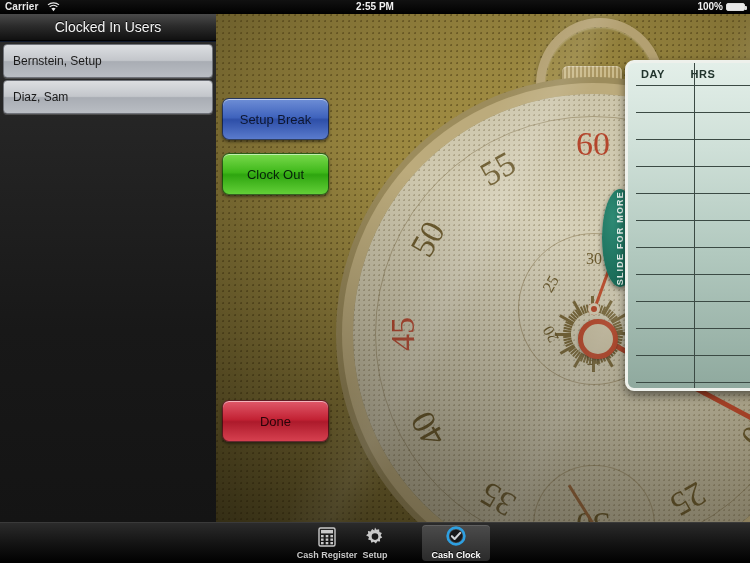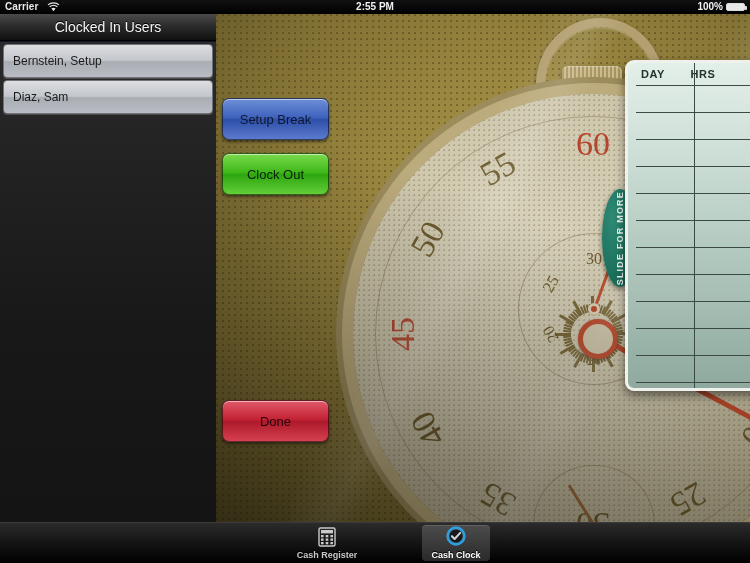--- a/index.html
+++ b/index.html
@@ -438,20 +438,29 @@
             <rect x="9.7" y="12.5" width="2.6" height="2.3"></rect>
             <rect x="14.4" y="12.5" width="2.6" height="2.3"></rect>
           <rect x="5" y="16" width="2.6" height="2.3"></rect>
             <rect x="9.7" y="16" width="2.6" height="2.3"></rect>
             <rect x="14.4" y="16" width="2.6" height="2.3"></rect>
         </g>
       </svg>
       <div class="tlabel">Cash Register</div>
     </div>
 
+    <div class="tab" id="tab-setup">
+      <svg class="ico" viewBox="0 0 22 22">
+        <g fill="#c9c9c9">
+          <path d="M11 1.6l1.5 2.2 2.6-.6.3 2.7 2.5 1-1.3 2.4 1.6 2.1-2.3 1.4.2 2.7-2.7-.2-1.5 2.2-2.1-1.7-2.5 1-.6-2.6-2.6-.8.9-2.5L2 9.3l2.2-1.5-.3-2.7 2.7.3L8.1 3l2.2 1.4z"></path>
+        </g>
+        <circle cx="11" cy="10.6" r="3.3" fill="#1a1a1a"></circle>
+      </svg>
+      <div class="tlabel">Setup</div>
+    </div>
 
     <div class="tab sel" id="tab-clock">
       <svg class="ico" viewBox="0 0 22 22">
         <circle cx="11" cy="10" r="8.4" fill="none" stroke="#2e9fe0" stroke-width="2.6"></circle>
         <circle cx="11" cy="10" r="6.2" fill="#17181a"></circle>
         <path d="M6.9 10.2 L9.6 13 L15.2 6.9" fill="none" stroke="#cfd3d6" stroke-width="2.1" stroke-linecap="round" stroke-linejoin="round"></path>
       </svg>
       <div class="tlabel">Cash Clock</div>
     </div>
   </div>

